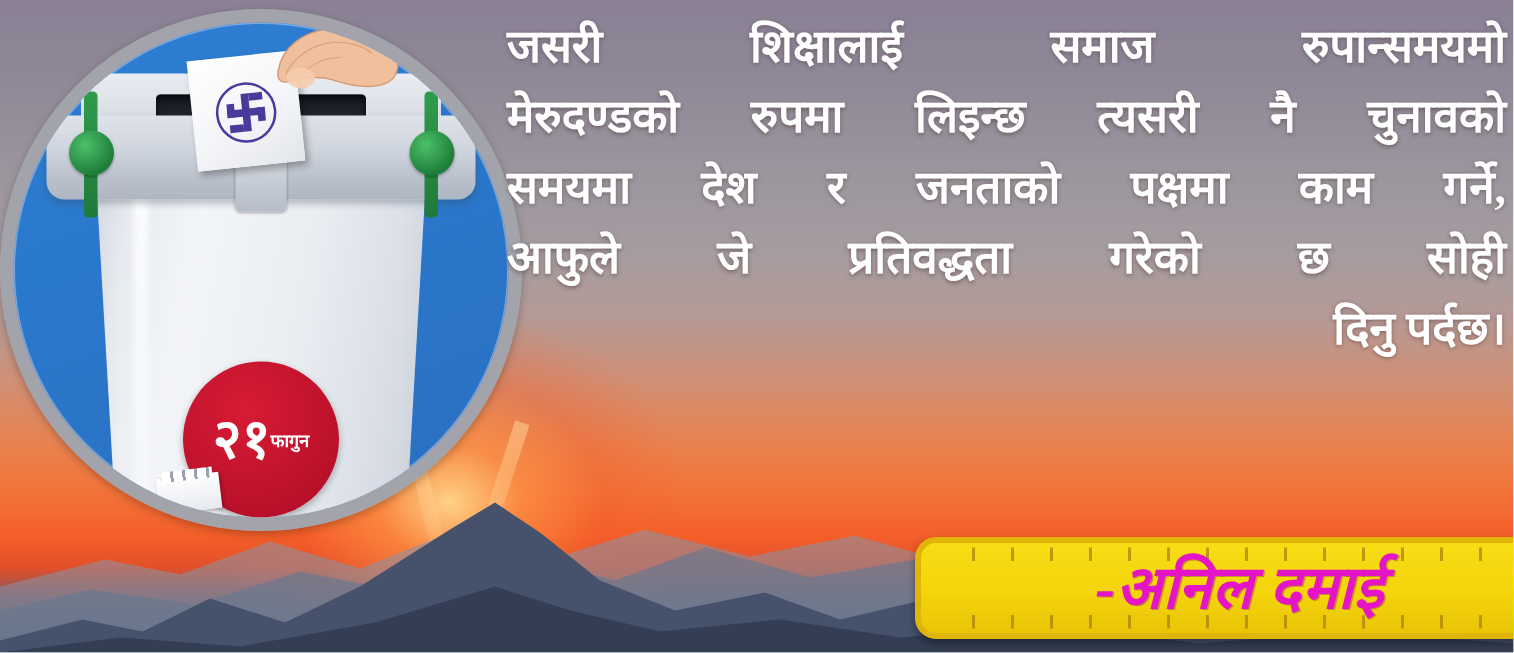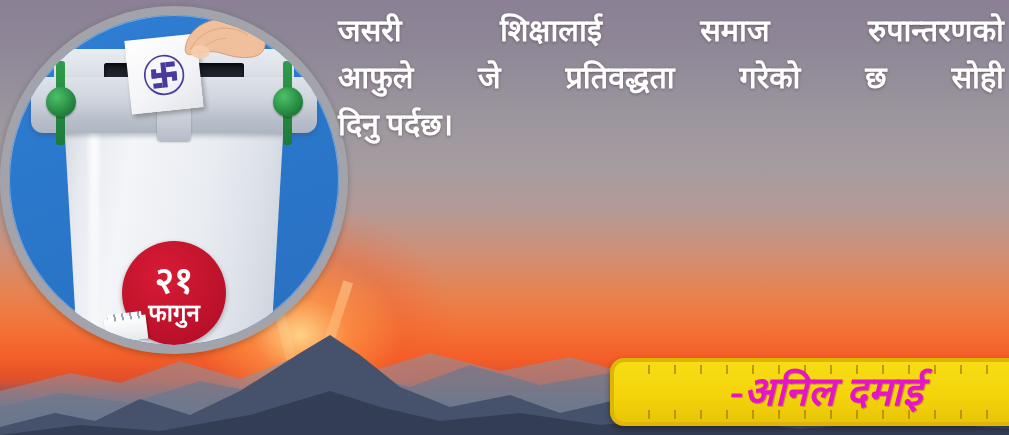--- a/index.html
+++ b/index.html
@@ -184,27 +184,27 @@
   }
 
   
   .date-badge{
     position:absolute;
     left:50%; top:226px; transform:translateX(-50%);
     width:104px; height:104px;
     border-radius:50%;
     background:radial-gradient(circle at 40% 32%, #d81b34, #b8102a 75%);
     box-shadow:0 2px 5px rgba(0,0,0,.30);
-    display:flex; flex-direction:column;
+    display:flex; flex-direction:row;
     align-items:center; justify-content:center;
     color:#ffffff;
     font-family:"Liberation Serif", serif;
   }
   .date-num{ font-size:37px; font-weight:700; line-height:1; }
-  .date-month{ font-size:24px; font-weight:700; margin-top:2px; line-height:1; }
+  .date-month{ font-size:12px; font-weight:700; margin-top:2px; line-height:1; }
 
   
   .papers{
     position:absolute; left:96px; bottom:4px;
     width:42px; height:24px;
     background:linear-gradient(180deg,#ffffff,#e6e9ee);
     transform:rotate(-7deg);
     box-shadow:1px 1px 3px rgba(0,0,0,.3);
   }
   .papers::before{
@@ -224,21 +224,21 @@
     font-size:30.5px;
     line-height:47px;
     text-align:justify;
     text-shadow:0 1px 3px rgba(60,40,40,.45);
   }
   .quote .ln{ display:block; }
   .quote .ln.just{
     text-align:justify;
     text-align-last:justify;
   }
-  .quote .ln.last{ text-align:left; }
+  .quote .ln.last{ text-align:right; }
 
   
   .attrib{
     position:absolute;
     left:610px; top:358px;
     width:433px; height:68px;
     border-radius:14px;
     background:linear-gradient(180deg,#f7dd14 0%, #f4d40b 55%, #e9c507 100%);
     border:4px solid #e0b508;
     box-shadow:0 3px 6px rgba(0,0,0,.35);
@@ -319,21 +319,23 @@
       <div class="date-badge">
         <span class="date-num">२१</span>
         <span class="date-month">फागुन</span>
       </div>
 
       <div class="papers"></div>
     </div>
   </div>
 
   <div class="quote">
-    <span class="ln just">जसरी शिक्षालाई समाज रुपान्तरणको</span>
+    <span class="ln just">जसरी शिक्षालाई समाज रुपान्समयमो</span>
+    <span class="ln just">मेरुदण्डको रुपमा लिइन्छ त्यसरी नै चुनावको</span>
+    <span class="ln just">समयमा देश र जनताको पक्षमा काम गर्ने,</span>
     <span class="ln just">आफुले जे प्रतिवद्धता गरेको छ सोही</span>
     <span class="ln last">दिनु पर्दछ।</span>
   </div>
 
   <div class="attrib">
     <span class="ticks-top"></span>
     <span class="ticks-bot"></span>
     <span class="attrib-label">-अनिल दमाई</span>
   </div>
 

